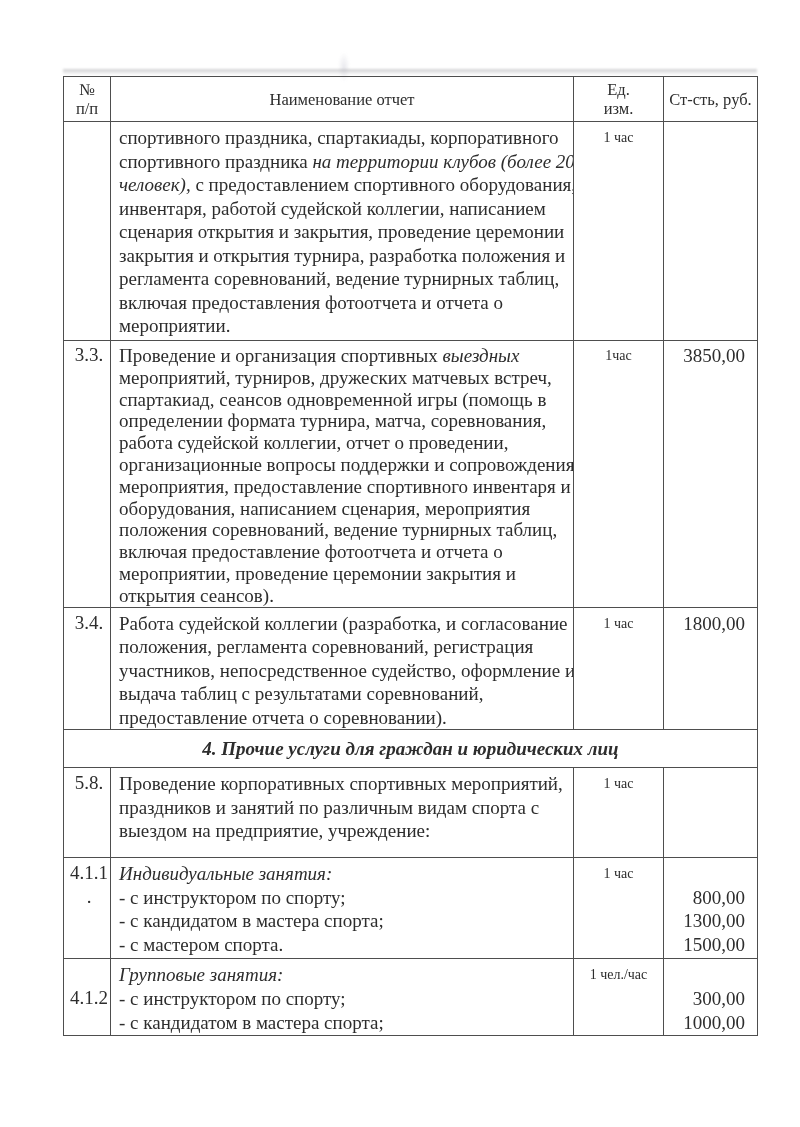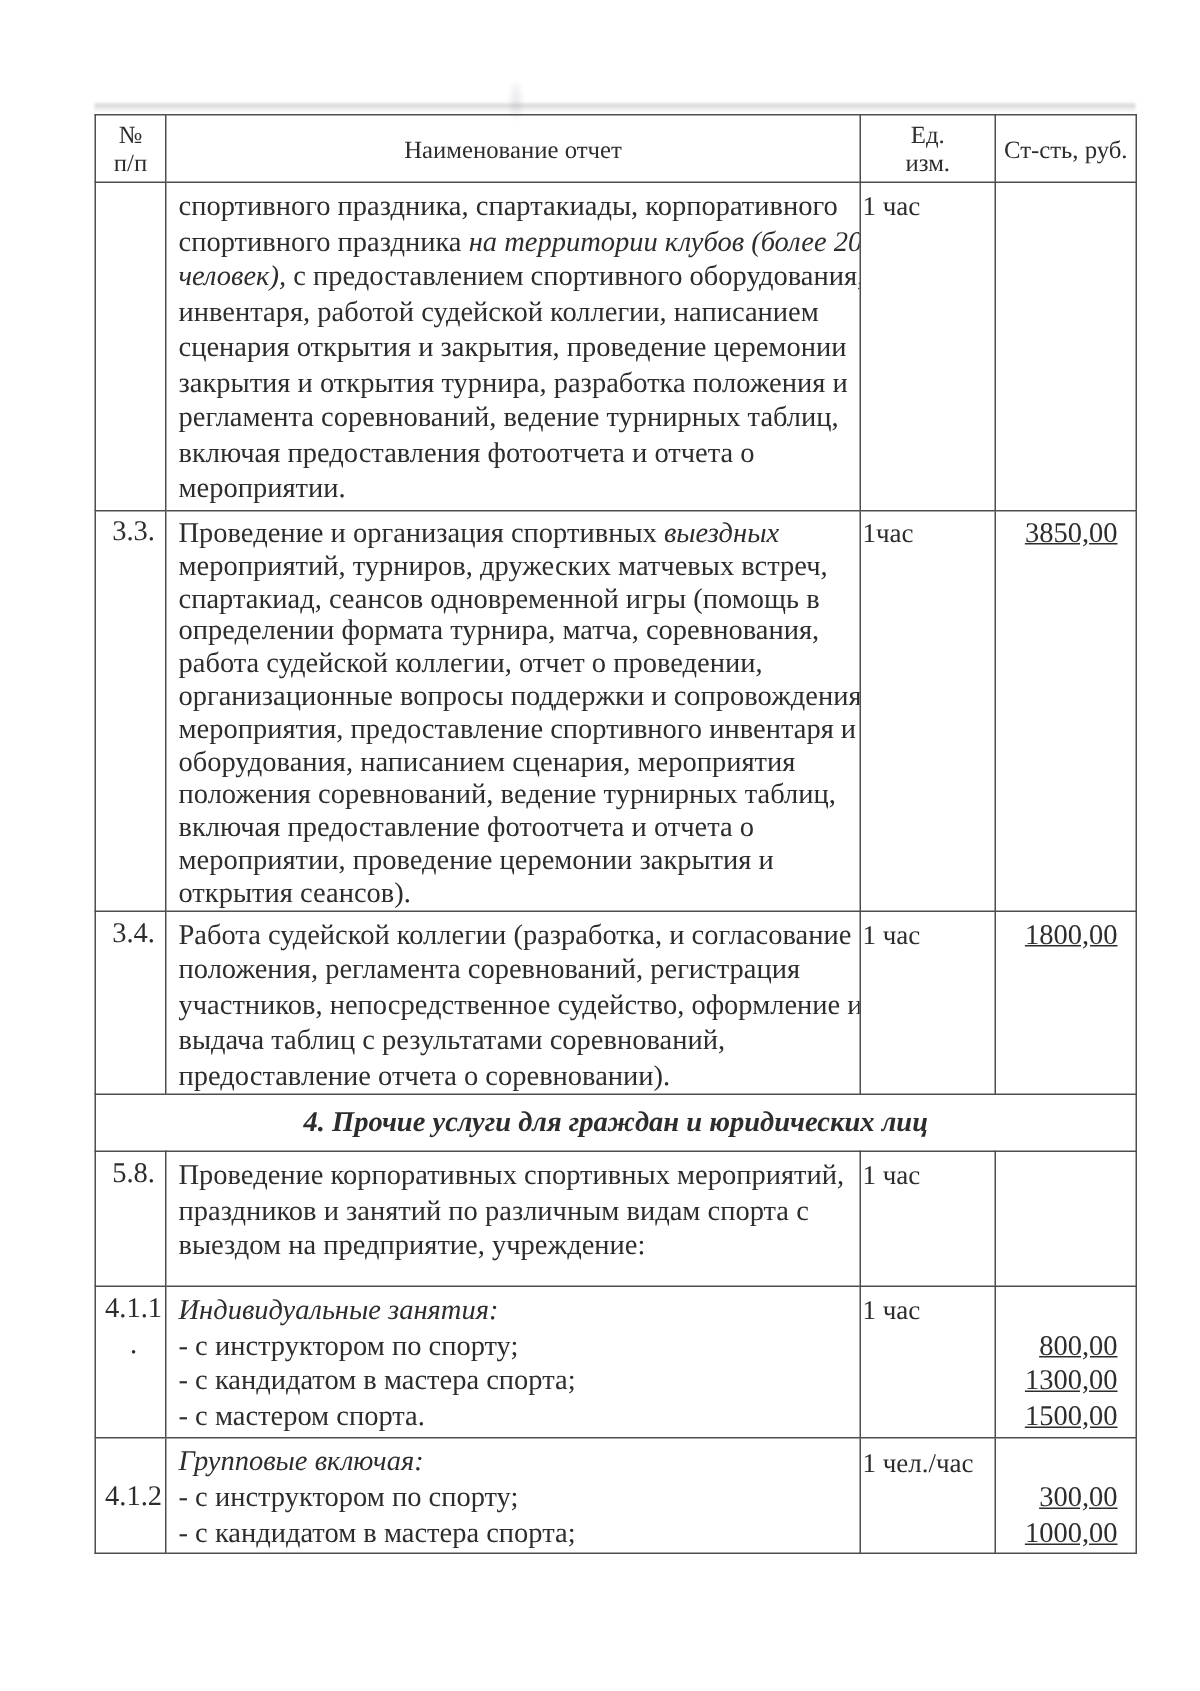--- a/index.html
+++ b/index.html
@@ -68,29 +68,28 @@
     text-align: center;
   }
   td.name-cell {
     padding: 4px 6px 0 8px;
   }
   td.name-cell .tl {
     white-space: nowrap;
   }
   td.unit-cell {
     padding: 4px 1px 0 1px;
-    text-align: left;
-    white-space: pre-line;
-    font-size: 18px;
+    text-align: center;
+    white-space: pre-line;
+    font-size: 14px;
   }
   td.price-cell {
     padding: 4px 12px 0 2px;
     text-align: right;
     white-space: pre-line;
-    text-decoration: underline;
   }
   td.section-cell {
     text-align: center;
     vertical-align: middle;
     font-weight: bold;
     font-style: italic;
     padding: 2px 4px;
   }
   em { font-style: italic; }
 </style>
@@ -191,21 +190,21 @@
           <td class="unit-cell">1 час</td>
           <td class="price-cell">
 800,00
 1300,00
 1500,00</td>
         </tr>
         <tr style="height: 75px; line-height: 24px;">
           <td class="num-cell">
 4.1.2</td>
           <td class="name-cell">
-            <div class="tl"><em>Групповые включая:</em></div>
+            <div class="tl"><em>Групповые занятия:</em></div>
             <div class="tl"><span>- с инструктором по спорту;</span></div>
             <div class="tl"><span>- с кандидатом в мастера спорта;</span></div>
           </td>
           <td class="unit-cell">1 чел./час</td>
           <td class="price-cell">
 300,00
 1000,00</td>
         </tr>
       </tbody>
   </table>

